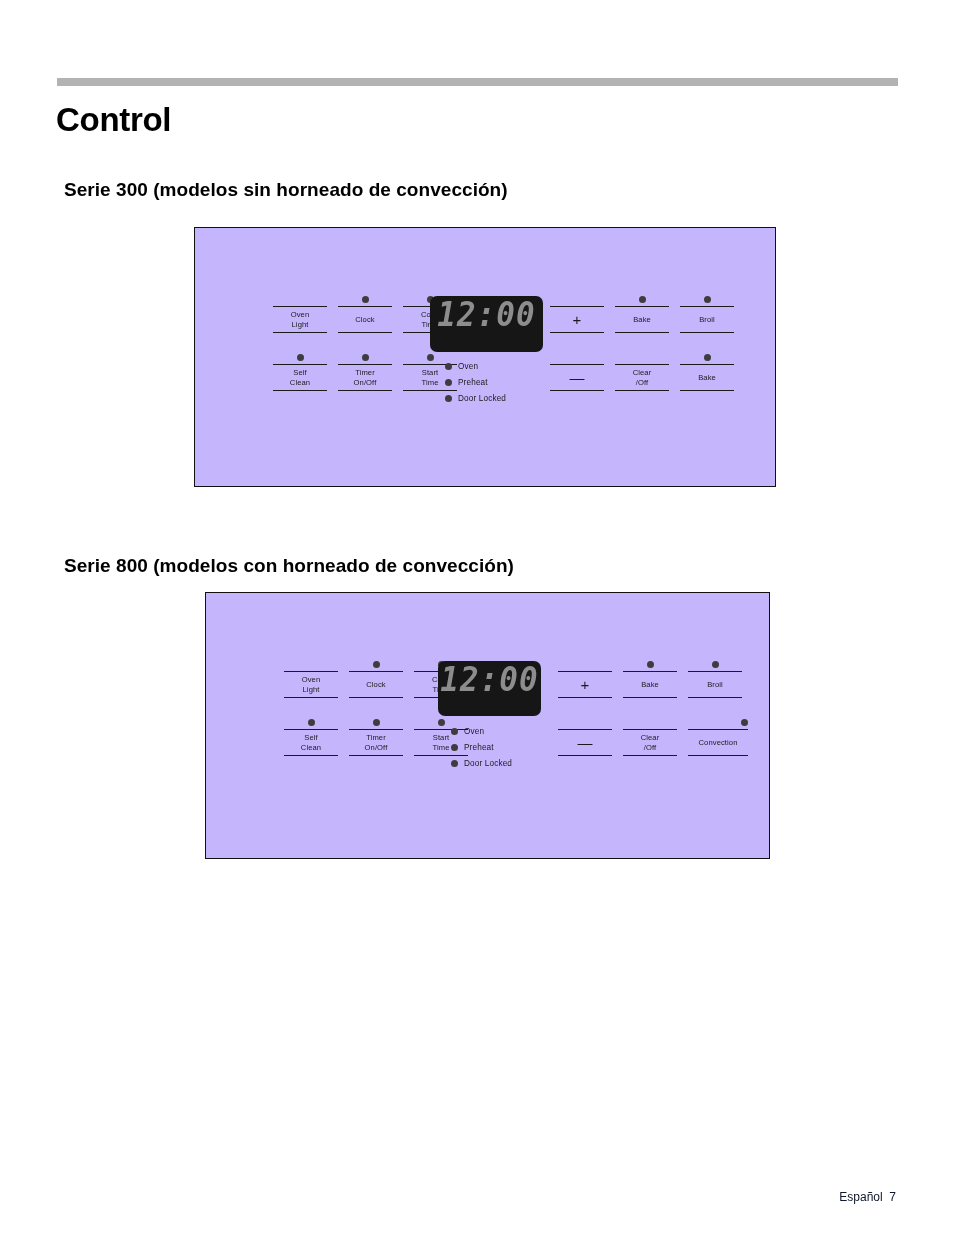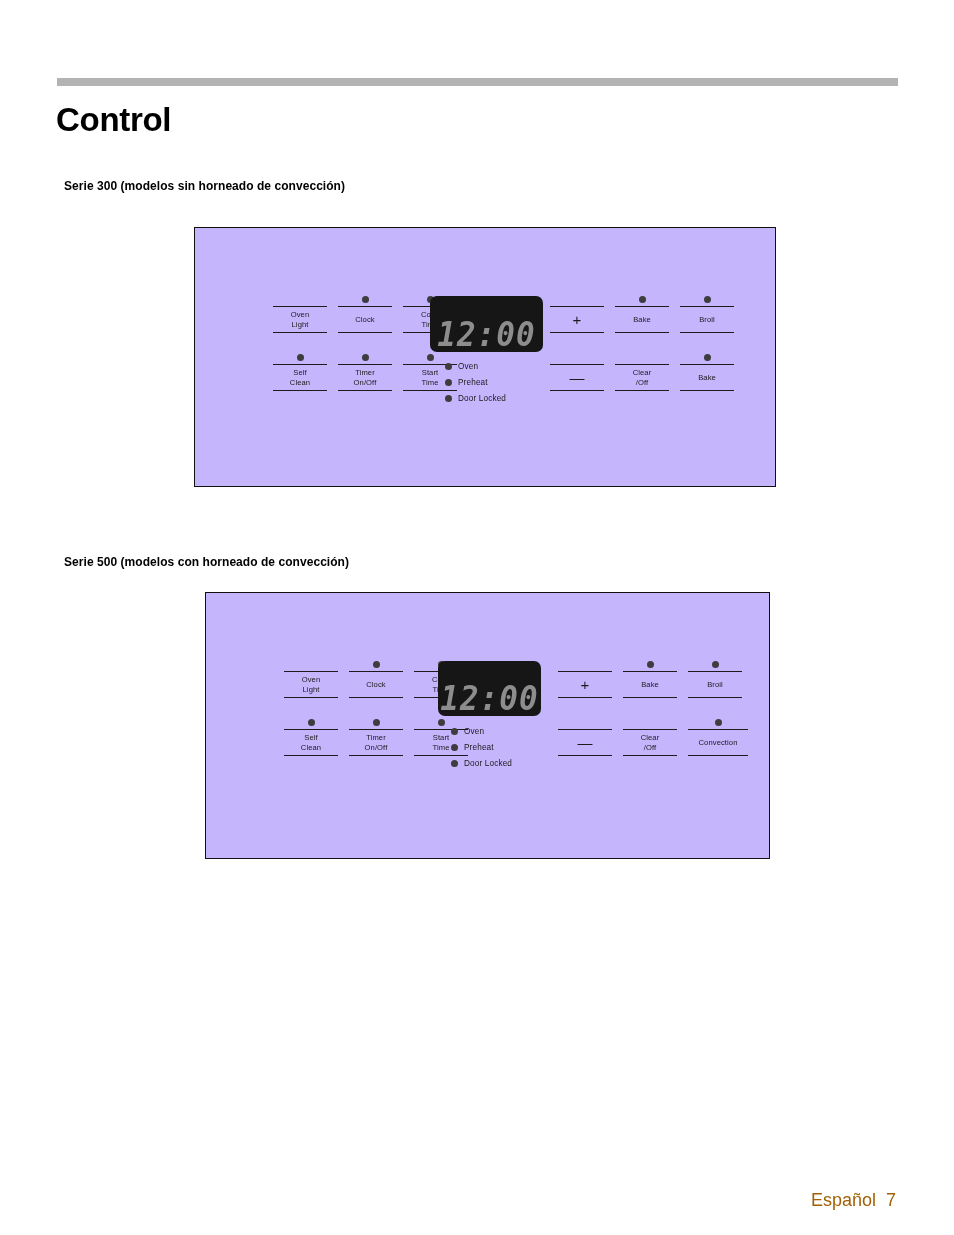--- a/index.html
+++ b/index.html
@@ -30,34 +30,34 @@
     left: 56px;
     top: 93px;
     font-size: 33px;
     font-weight: bold;
     letter-spacing: -0.3px;
     color: #000;
     margin-top: 8px;
   }
   .section-heading {
     position: absolute;
-    font-size: 12px;
+    font-size: 19px;
     font-weight: bold;
     color: #000;
     letter-spacing: 0.05px;
   }
   #heading-300 { left: 64px; top: 179px; }
   #heading-500 { left: 64px; top: 555px; }
 
   .footer {
     position: absolute;
     right: 58px;
     top: 1190px;
-    font-size: 18px;
-    color: #a16207;
+    font-size: 12px;
+    color: #0f172a;
     white-space: pre;
   }
 
   
   .panel {
     position: absolute;
     box-sizing: border-box;
     border: 1.6px solid #111;
     background: #c4b5fd;
     margin-left: 9px;
@@ -118,21 +118,21 @@
     line-height: 21px;
     font-weight: 400;
   }
 
   
   .led {
     position: absolute;
     background: #161616;
     border-radius: 7px;
     display: flex;
-    align-items: flex-end;
+    align-items: flex-start;
     justify-content: center;
   }
   .led-text {
     color: #8d8d8d;
     font-family: "DejaVu Sans Mono", monospace;
     font-size: 31px;
     font-weight: bold;
     font-style: italic;
     letter-spacing: 1px;
     transform: scaleY(1.06);
@@ -296,21 +296,21 @@
             </div>
             <div class="key-box">
               <span class="ln">Bake</span>
             </div>
           </div>
         </div>
       </div>
   </div>
 </div>
 
-<div class="section-heading" id="heading-500">Serie 500 (modelos con horneado de convección)</div>
+<div class="section-heading" id="heading-500">Serie 800 (modelos con horneado de convección)</div>
 
 <div class="panel" id="panel-500">
   <div class="panel-inner">
     <div class="keys" id="keys-500-left" style="flex-direction: column; left: 78px; top: 65px;">
         <div style="display: flex; gap: 11px;">
           <div class="key">
             <div class="dot-slot"></div>
             <div class="key-box">
               <span class="ln">Oven</span>
               <span class="ln">Light</span>
@@ -413,21 +413,21 @@
               <span class="ln">—</span>
             </div>
           </div>
           <div class="key">
             <div class="dot-slot"></div>
             <div class="key-box">
               <span class="ln">Clear</span>
               <span class="ln">/Off</span>
             </div>
           </div>
-          <div class="key" style="width: 60px;">
+          <div class="key" style="width: 60px; align-items: flex-end;">
             <div class="dot-slot">
               <span class="dot"></span>
             </div>
             <div class="key-box">
               <span class="ln">Convection</span>
             </div>
           </div>
         </div>
       </div>
   </div>

